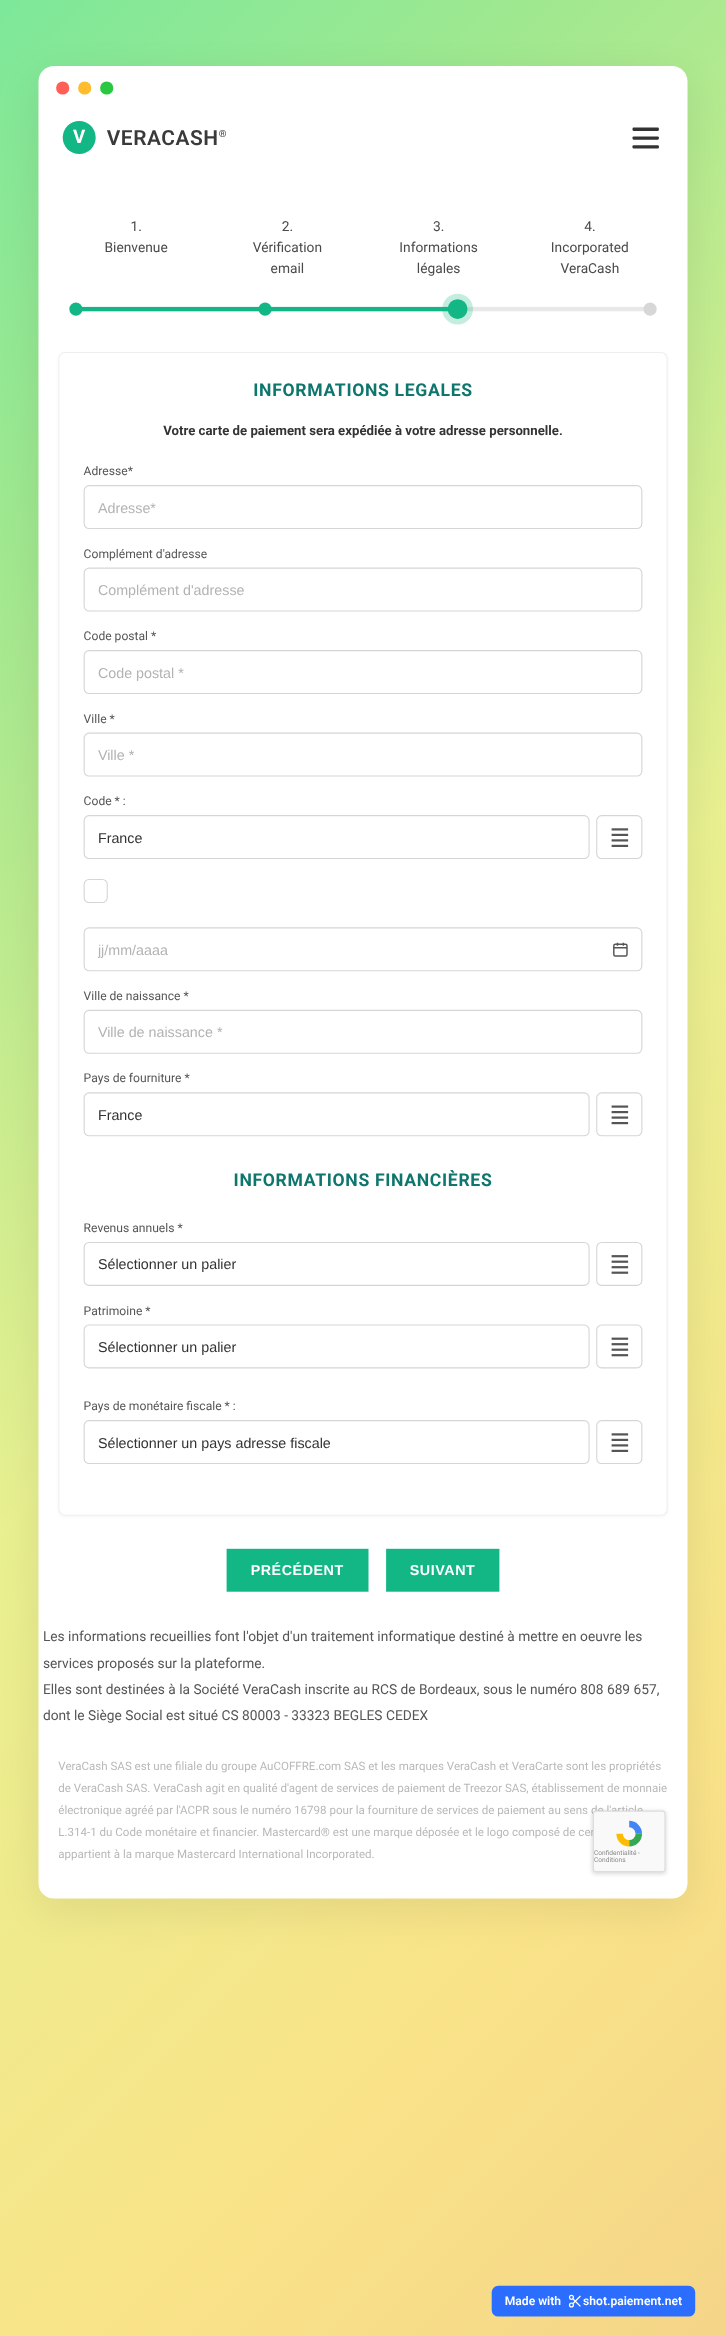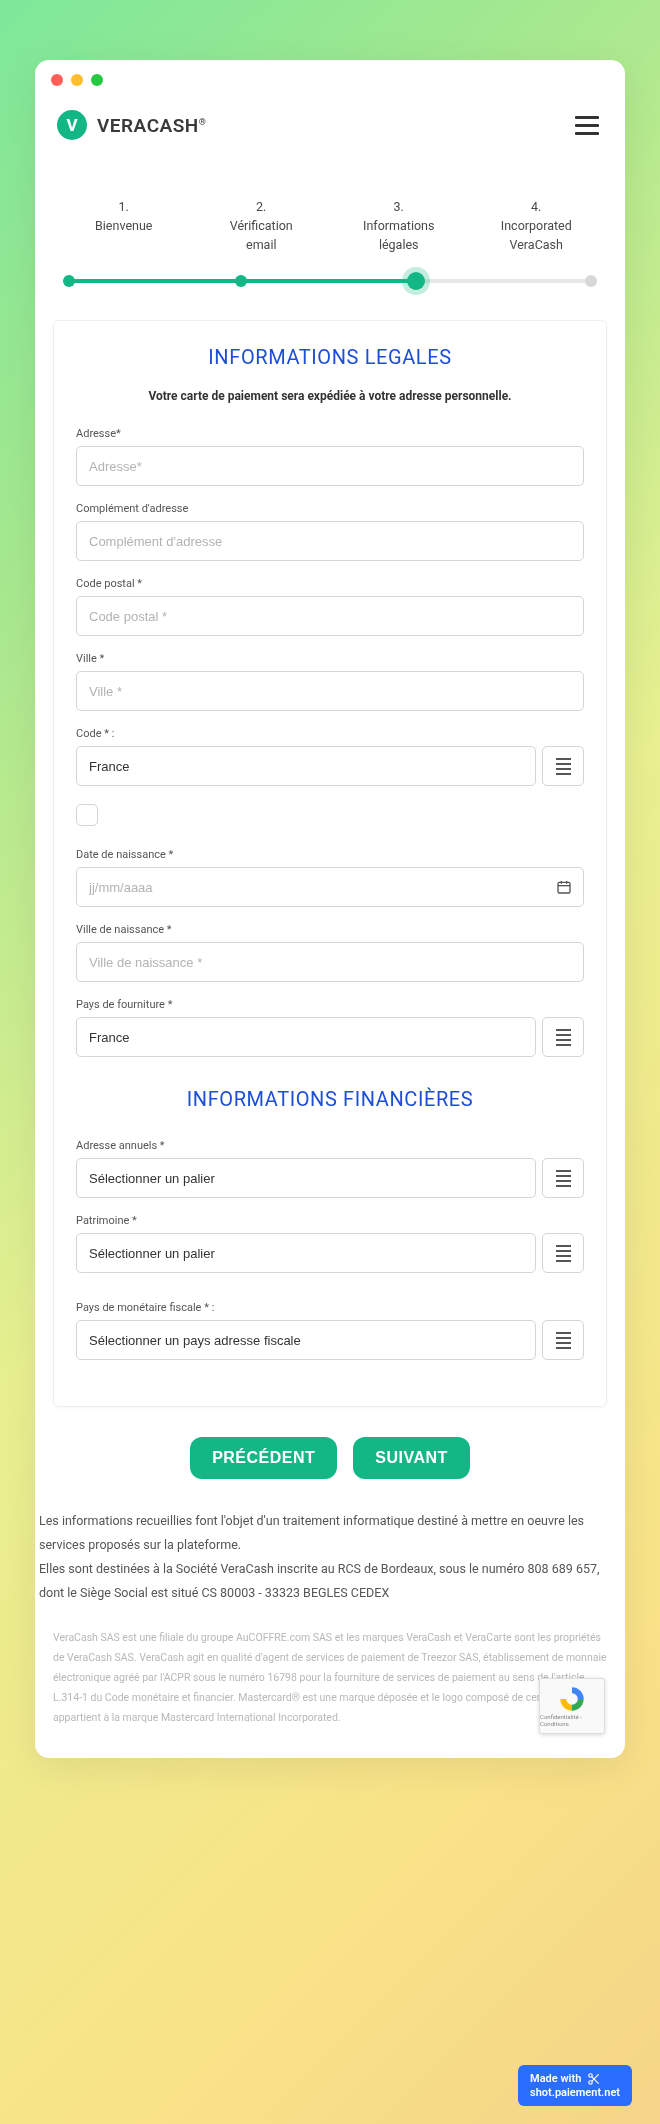--- a/index.html
+++ b/index.html
@@ -58,21 +58,21 @@
 .progress-dot.done { background: #13b685; }
 .progress-dot.active { width: 18px; height: 18px; background: #13b685; box-shadow: 0 0 0 5px rgba(19,182,133,0.25); }
 .card {
   margin: 30px 18px 0 18px;
   border: 1px solid #eee;
   border-radius: 6px;
   padding: 24px 22px 30px 22px;
   box-shadow: 0 1px 3px rgba(0,0,0,0.04);
 }
 .section-title {
-  text-align: center; color: #1d4ed8; font-size: 20px; font-weight: 400;
+  text-align: center; color: #0f766e; font-size: 16px; font-weight: 700;
   letter-spacing: 0.6px; margin-bottom: 20px;
 }
 .section-title.mt { margin-top: 30px; }
 .notice { text-align: center; font-size: 12px; font-weight: 700; color: #333; margin-bottom: 24px; }
 .field { margin-bottom: 16px; }
 .label { font-size: 11px; color: #555; margin-bottom: 6px; display: block; }
 .input, .select {
   width: 100%; height: 40px; border: 1px solid #d5d5d5; border-radius: 5px;
   padding: 0 12px; font-size: 13px; color: #333; background: #fff;
 }
@@ -90,39 +90,39 @@
   position: absolute; right: 12px; top: 50%; transform: translateY(-50%);
   width: 16px; height: 16px;
 }
 .checkbox-row { display: flex; align-items: center; gap: 20px; margin: 18px 0 22px 0; }
 .checkbox {
   width: 22px; height: 22px; border: 1px solid #d5d5d5; border-radius: 5px; background: #fff;
 }
 .checkbox-label { font-size: 11px; color: #444; flex: 1; text-align: left; padding-left: 30px; }
 .buttons { display: flex; justify-content: center; gap: 16px; margin: 30px 0 30px 0; }
 .btn {
-  background: #13b685; color: #fff; border: none; border-radius: 12px;
-  padding: 12px 22px; font-size: 16px; font-weight: 700; letter-spacing: 0.5px;
+  background: #13b685; color: #fff; border: none; border-radius: 0;
+  padding: 12px 22px; font-size: 13px; font-weight: 700; letter-spacing: 0.5px;
   cursor: pointer;
 }
 .info-text { font-size: 12.5px; color: #555; line-height: 1.9; padding: 0 4px; margin-bottom: 24px; }
 .legal-text { font-size: 10.5px; color: #b8b8b8; line-height: 1.9; padding: 0 18px; }
 .recaptcha {
   position: absolute; right: 20px; width: 66px; height: 56px;
   background: #f9f9f9; border: 1px solid #ddd; border-radius: 3px;
   box-shadow: 0 1px 4px rgba(0,0,0,0.15);
   display: flex; flex-direction: column; align-items: center; justify-content: center;
   font-size: 6px; color: #888;
 }
 .recaptcha svg { width: 28px; height: 28px; }
 .made-with {
   position: absolute; bottom: 18px; right: 28px;
   background: #2b6eff; color: #fff; font-size: 11px; font-weight: 600;
   padding: 7px 12px; border-radius: 6px;
-  display: flex; flex-direction: column; align-items: flex-start; line-height: 1.2; margin-left: 24px;
+  display: flex; flex-direction: row; align-items: flex-start; line-height: 1.2; margin-left: 24px;
 }
 .made-with .top { display: flex; align-items: center; gap: 6px; }
 </style>
 </head>
 <body>
 
 <div class="window">
   <div class="titlebar">
     <div class="dot red"></div>
     <div class="dot yellow"></div>
@@ -210,21 +210,20 @@
             </div>
         </div>
       </div>
     </div>
 
     <div class="checkbox-row">
       <div class="checkbox"></div>
     </div>
 
     <div class="field">
-      <label class="label">Date de naissance *</label>
       <div class="date-wrap">
         <input class="input" placeholder="jj/mm/aaaa" style="">
         <svg class="date-icon" viewBox="0 0 24 24" fill="none" stroke="#555" stroke-width="2">
             <rect x="3" y="5" width="18" height="16" rx="2"></rect>
             <line x1="8" y1="3" x2="8" y2="7"></line>
             <line x1="16" y1="3" x2="16" y2="7"></line>
             <line x1="3" y1="10" x2="21" y2="10"></line>
           </svg>
       </div>
     </div>
@@ -245,21 +244,21 @@
               <span></span>
               <span></span>
             </div>
         </div>
       </div>
     </div>
 
     <div class="section-title mt">INFORMATIONS FINANCIÈRES</div>
 
     <div class="field" style="margin-top:28px">
-      <label class="label">Adresse annuels *</label>
+      <label class="label">Revenus annuels *</label>
       <div class="select-wrap">
         <input class="select" readonly="" value="Sélectionner un palier" style="">
         <div class="select-btn">
           <div class="lines">
               <span></span>
               <span></span>
               <span></span>
               <span></span>
             </div>
         </div>

